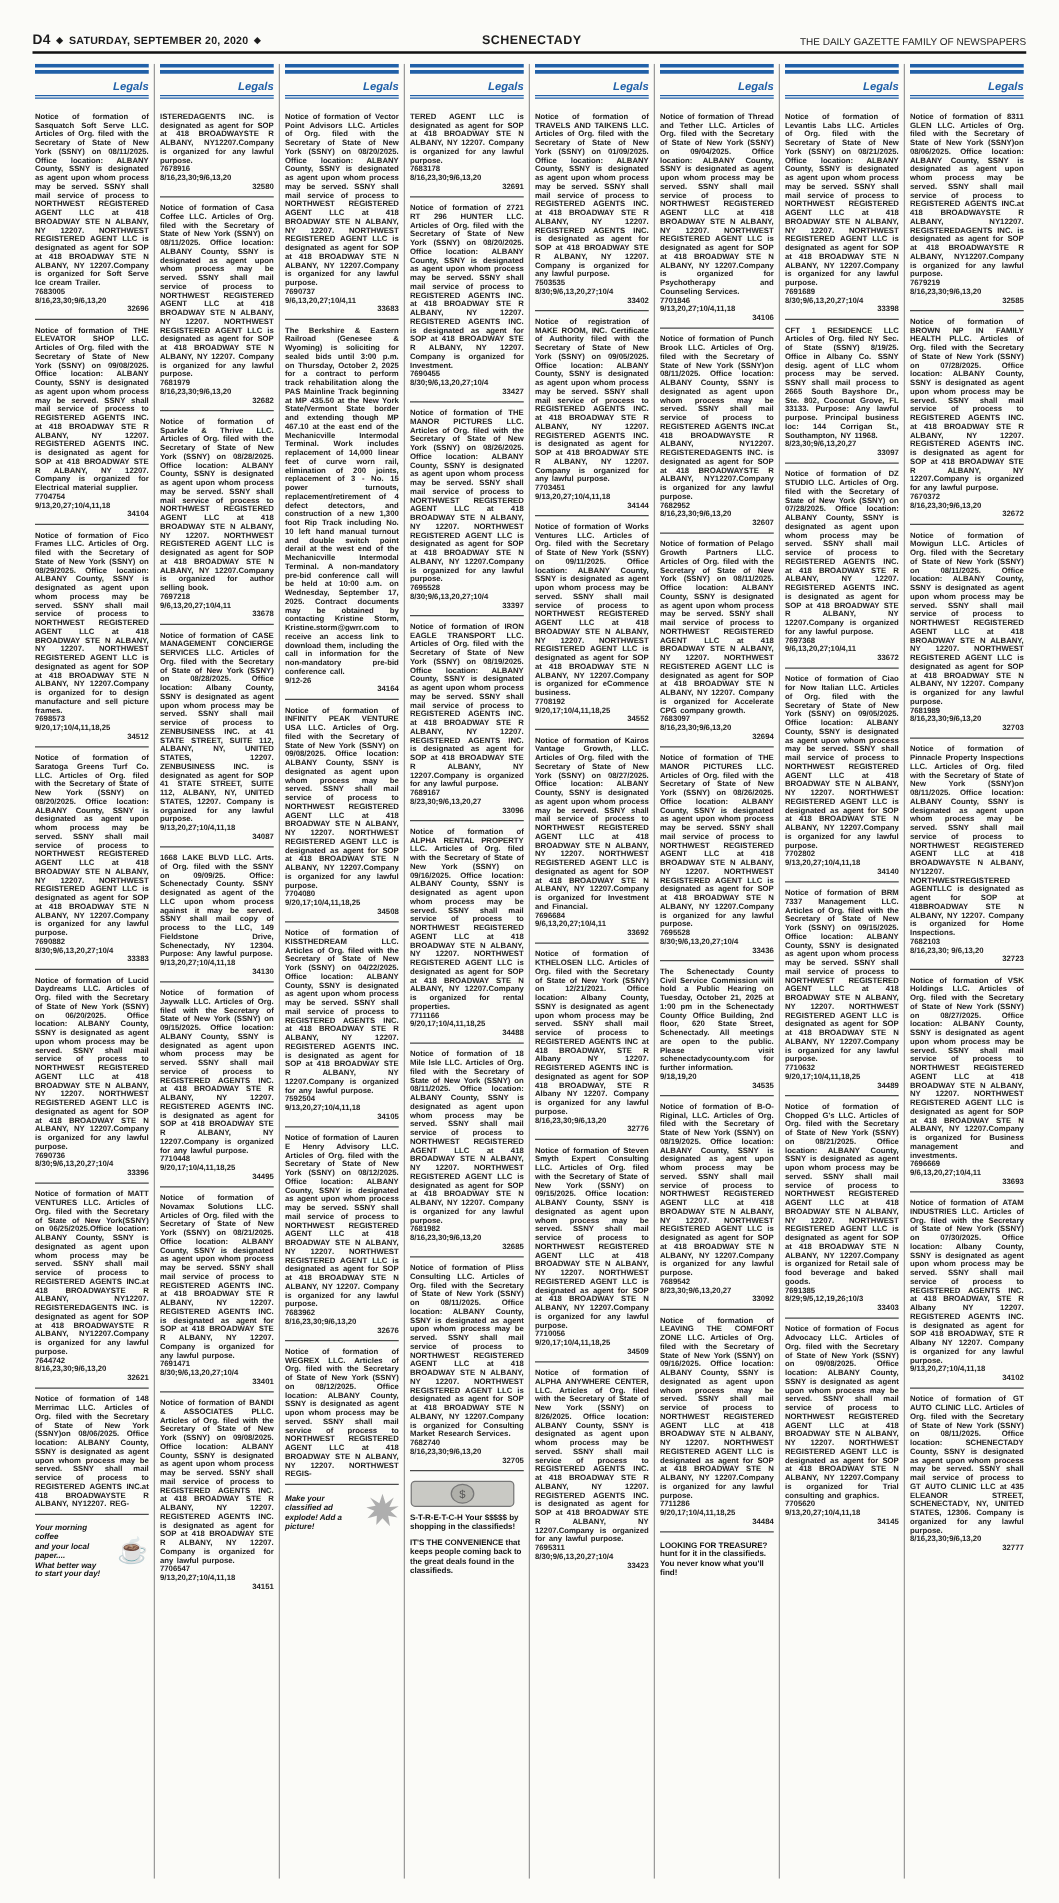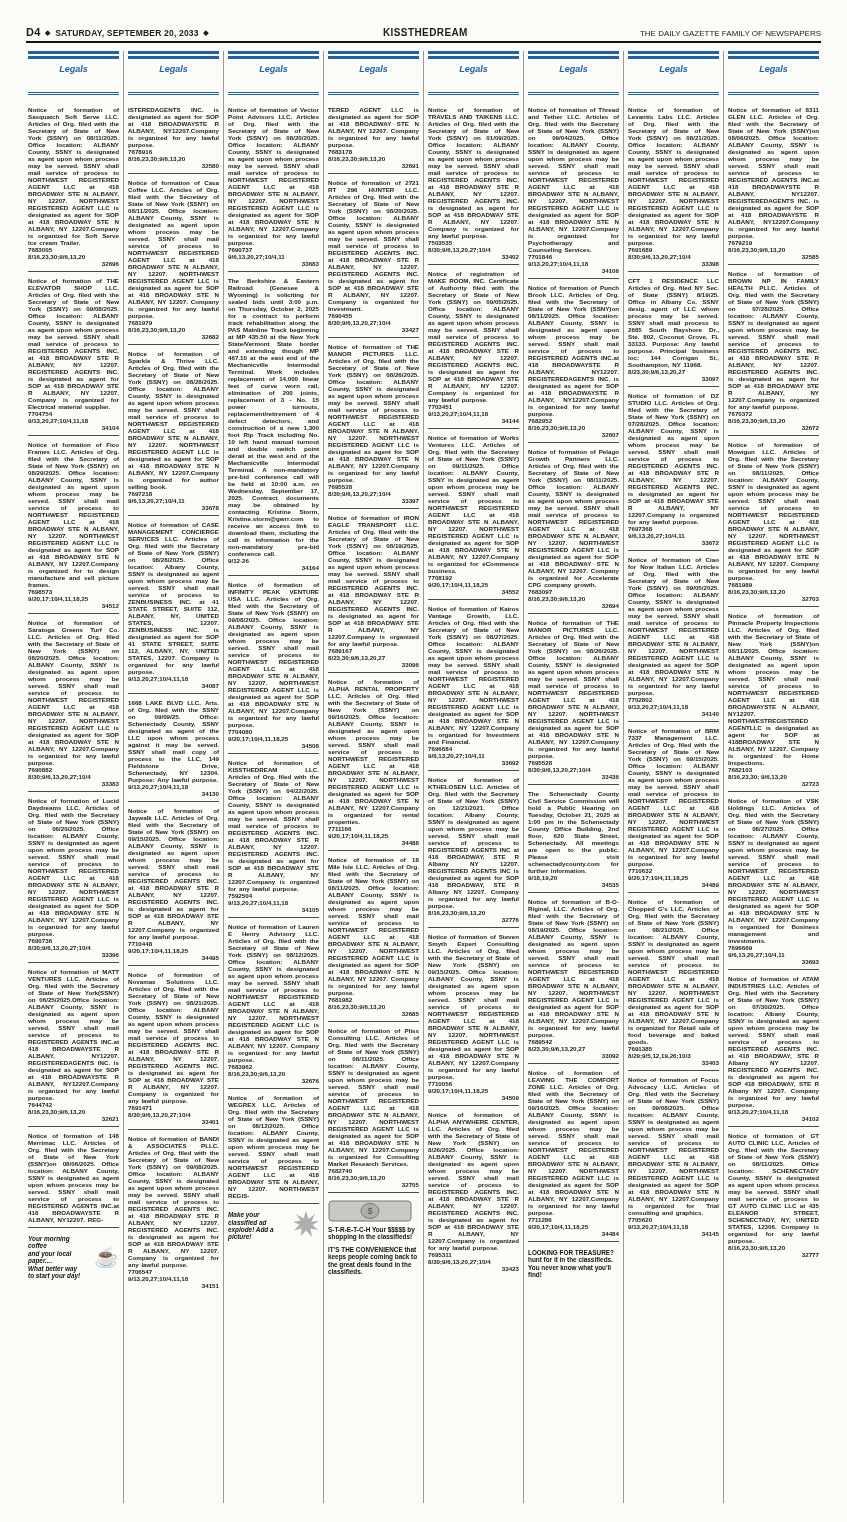--- a/index.html
+++ b/index.html
@@ -27,22 +27,22 @@
     margin:8px 24px 0 24px;height:1452px;overflow:hidden;
   }
   .col{
     flex:1 1 0;min-width:0;padding:0 4px;overflow:hidden;
   }
   .col + .col{border-left:1px solid #9a9a9a;}
   
   .legals-head{margin-bottom:6px;}
   .legals-bar{height:3px;background:#2060a8;margin-bottom:2px;}
   .legals-label{
-    text-align:center;color:#2060a8;font-weight:bold;font-style:italic;
-    font-size:9px;padding:3px 0 18px 0;
+    text-align:right;color:#2060a8;font-weight:bold;font-style:italic;
+    font-size:9px;padding:3px 0 2px 0;
     border-bottom:3px double #2060a8;
   }
   
   .notice{padding:5px 0 4px 0;}
   .notice + .notice, .notice + .house-ad, .house-ad + .notice{border-top:1px solid #4a4a4a;}
   .n-body{
     font-size:6.2px;line-height:7px;font-weight:bold;
     text-align:justify;word-spacing:1px;margin:0;color:#222;
   }
   .n-tail{font-size:6.2px;line-height:7px;font-weight:bold;color:#222;}
@@ -58,24 +58,24 @@
 </style>
 </head>
 <body>
 
 <div class="page">
 
   <div class="masthead">
     <div class="mh-left">
       <span class="pgnum">D4</span>
       <span class="diamond">◆</span>
-      <span>SATURDAY, SEPTEMBER 20, 2033</span>
+      <span>SATURDAY, SEPTEMBER 20, 2020</span>
       <span class="diamond">◆</span>
     </div>
-    <div class="mh-center">KISSTHEDREAM</div>
+    <div class="mh-center">SCHENECTADY</div>
     <div class="mh-right">THE DAILY GAZETTE FAMILY OF NEWSPAPERS</div>
   </div>
 
   <div class="cols" id="columns">
       <div class="col">
         <div class="legals-head">
           <div class="legals-bar"></div>
           <div class="legals-bar"></div>
           <div class="legals-label">Legals</div>
         </div>

